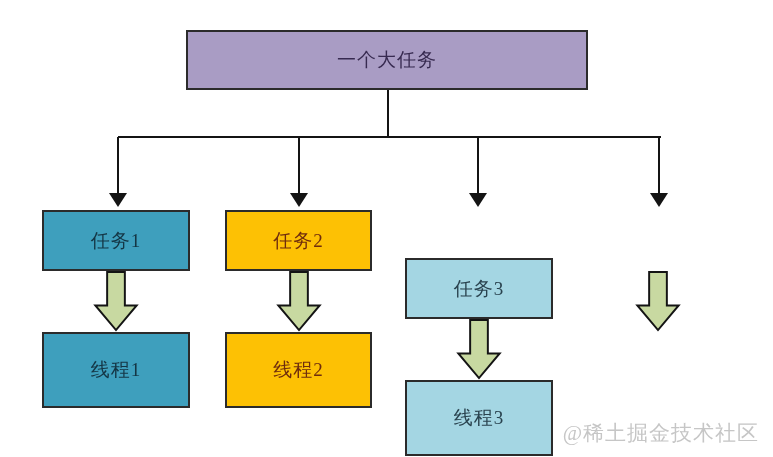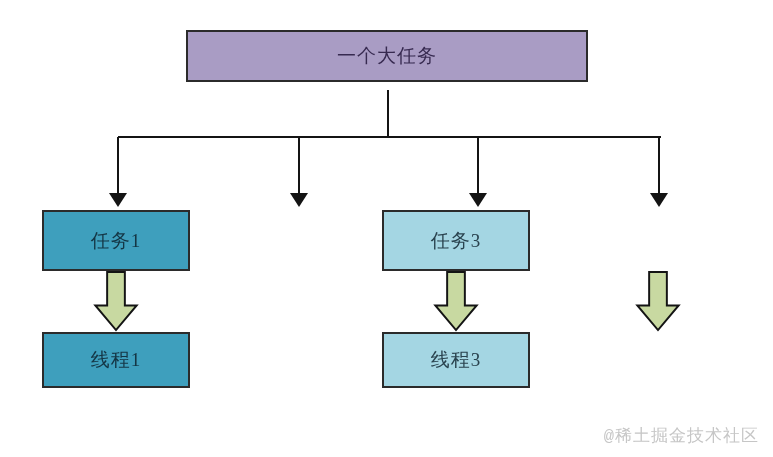--- a/index.html
+++ b/index.html
@@ -17,38 +17,38 @@
     position: absolute;
     box-sizing: border-box;
     border: 2px solid var(--border-color, #2b2b2b);
     display: flex;
     align-items: center;
     justify-content: center;
     font-size: 19px;
     letter-spacing: 1px;
   }
   .root-node {
-    left: 186px; top: 30px; width: 402px; height: 52px;
+    left: 186px; top: 30px; width: 402px; height: 60px;
     background: var(--root-fill, #a99cc4);
     color: var(--root-text, #372a50);
   }
 
   .column { position: absolute; top: 210px; height: 182px; }
   .col-0 { left: 42px;  width: 148px; }
   .col-1 { left: 225px; width: 147px; }
-  .col-2 { left: 382px; width: 148px; }
+  .col-2 { left: 405px; width: 148px; margin-top: 48px; }
   .col-3 { left: 585px; width: 146px; }
 
   .task-node, .thread-node {
     position: absolute; left: 0; width: 100%;
     background: var(--box-fill, #ccc);
     color: var(--box-text, #222);
   }
   .task-node   { top: 0;     height: 61px; }
-  .thread-node { top: 122px; height: 56px; }
+  .thread-node { top: 122px; height: 76px; }
 
   
   .line { position: absolute; background: var(--line-color, #141414); }
   .stem  { left: 387px; top: 90px;  width: 2px;  height: 47px; }
   .hline { left: 118px; top: 136px; width: 543px; height: 2px; }
   .drop  { top: 137px; width: 2px; height: 57px; }
   .drop-0 { left: 117px; }
   .drop-1 { left: 298px; }
   .drop-2 { left: 477px; }
   .drop-3 { left: 658px; }
@@ -75,22 +75,22 @@
     fill: var(--arrow-fill, #c8d9a1);
     stroke: var(--arrow-stroke, #141414);
     stroke-width: 2;
     stroke-linejoin: miter;
   }
 
   
   .watermark {
     position: absolute;
     right: 14px; bottom: 10px;
-    font-size: 17px;
-    font-family: Liberation Mono, monospace;
+    font-size: 21px;
+    font-family: Liberation Serif, serif;
     letter-spacing: 1px;
   }
 </style>
 </head>
 <body>
 
 <div class="canvas" style="--line-color: #141414; --arrow-fill: #c8d9a1; --arrow-stroke: #141414; --border-color: #2b2b2b; --root-fill: #a99cc4; --root-text: #372a50;">
 
   <div class="node root-node">
     <span>一个大任务</span>
@@ -114,20 +114,31 @@
       <span>任务1</span>
     </div>
     <svg class="block-arrow" viewBox="0 0 48 62">
       <polygon points="15,1 33,1 33,35 45,35 24,60 3,35 15,35"></polygon>
     </svg>
     <div class="node thread-node">
       <span>线程1</span>
     </div>
   </div>
 
+  <div class="column col-1" style="--box-fill: #fdc104; --box-text: #6e2c0e;">
+    <div class="node task-node">
+      <span>任务2</span>
+    </div>
+    <svg class="block-arrow" viewBox="0 0 48 62">
+      <polygon points="15,1 33,1 33,35 45,35 24,60 3,35 15,35"></polygon>
+    </svg>
+    <div class="node thread-node">
+      <span>线程2</span>
+    </div>
+  </div>
 
   <div class="column col-2" style="--box-fill: #a4d6e3; --box-text: #29424e;">
     <div class="node task-node">
       <span>任务3</span>
     </div>
     <svg class="block-arrow" viewBox="0 0 48 62">
       <polygon points="15,1 33,1 33,35 45,35 24,60 3,35 15,35"></polygon>
     </svg>
     <div class="node thread-node">
       <span>线程3</span>

